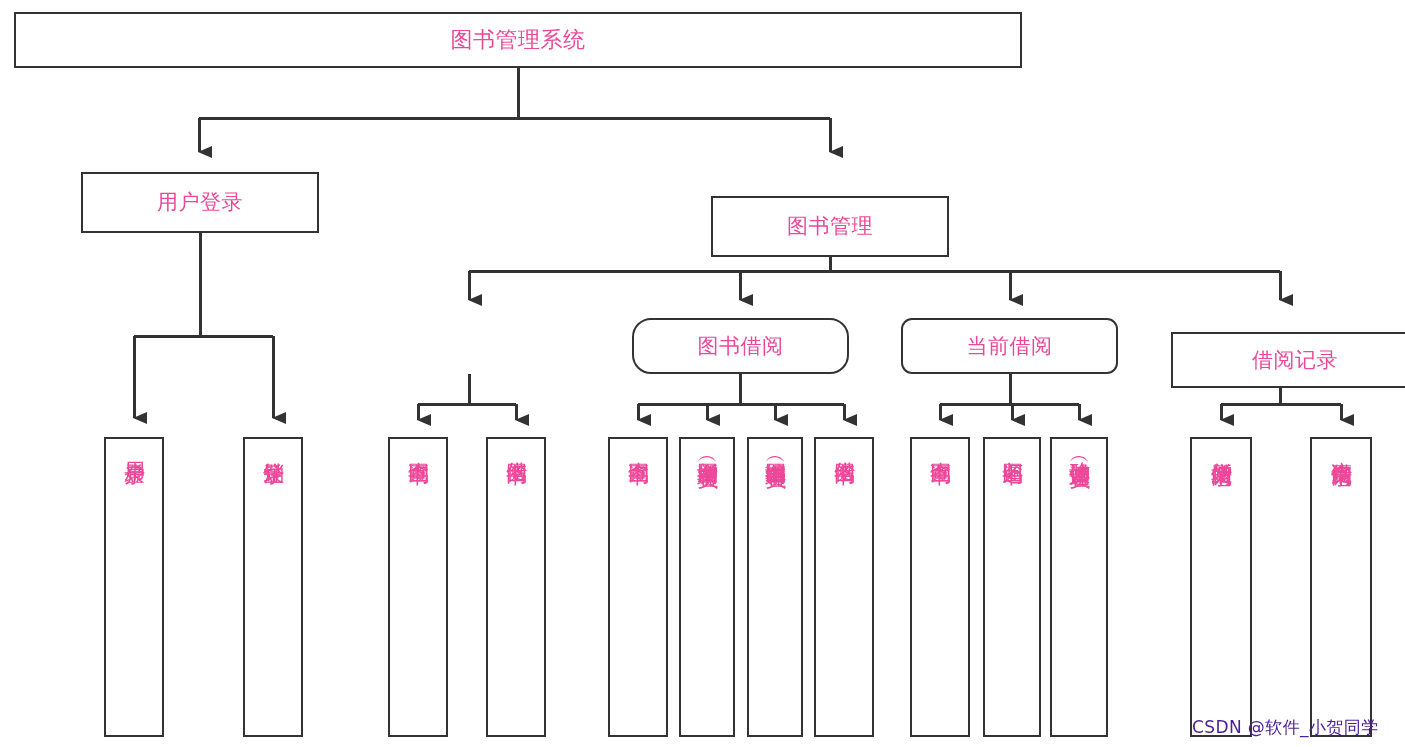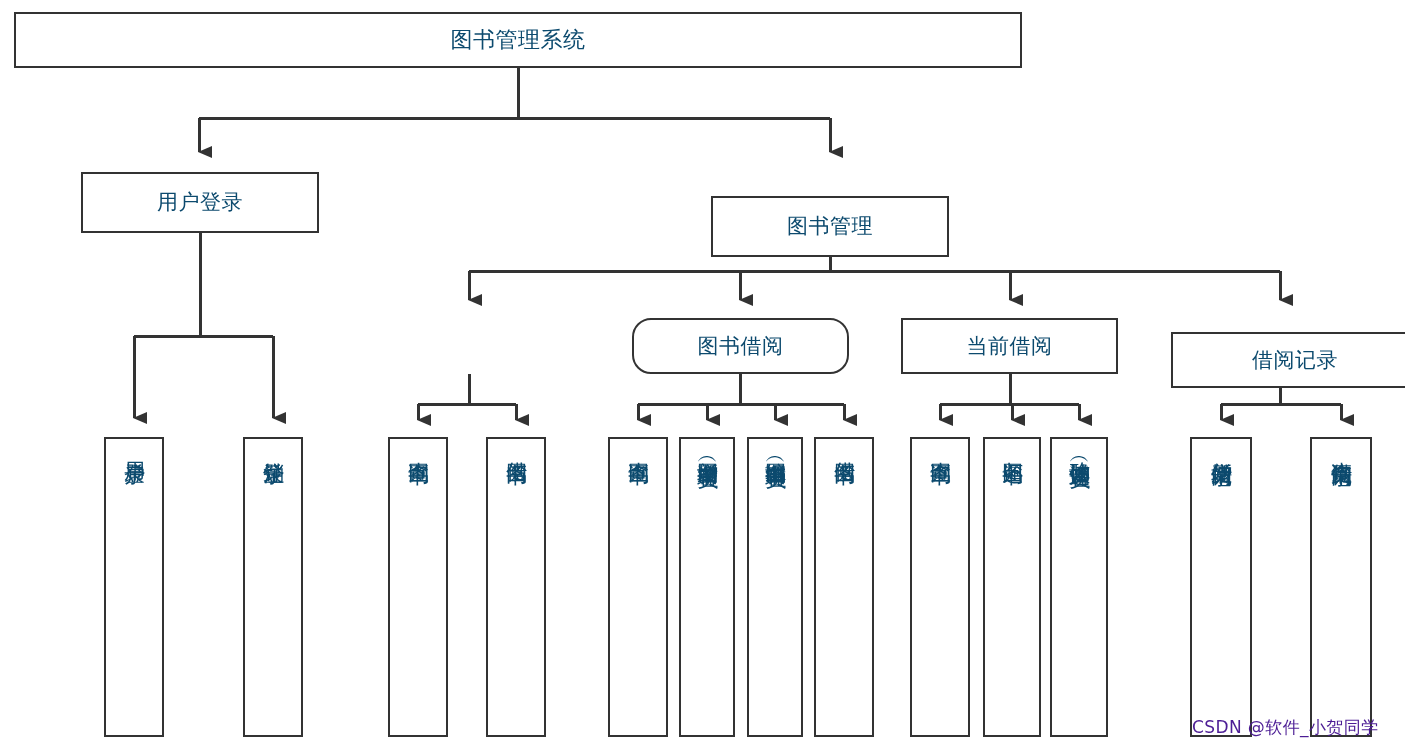--- a/index.html
+++ b/index.html
@@ -27,21 +27,21 @@
     pointer-events: none;
   }
   .node {
     position: absolute;
     box-sizing: border-box;
     background: #ffffff;
     border: 2px solid #333333;
     display: flex;
     align-items: center;
     justify-content: center;
-    color: #0c4a6e;
+    color: #ec4899;
     text-align: center;
   }
   .node .cap {
     display: block;
     line-height: 1.08;
     letter-spacing: 0.5px;
   }
   .node.horiz .cap {
     writing-mode: horizontal-tb;
     font-size: 21px;
@@ -128,21 +128,21 @@
   <div class="node horiz" style="left: 81px; top: 172px; width: 238px; height: 61px; border-color: rgb(51, 51, 51); background: rgb(255, 255, 255);">
     <span class="cap">用户登录</span>
   </div>
   <div class="node horiz" style="left: 711px; top: 172px; width: 238px; height: 61px; border-color: rgb(51, 51, 51); background: rgb(255, 255, 255); margin-top: 24px;">
     <span class="cap">图书管理</span>
   </div>
 
   <div class="node horiz" style="left: 632px; top: 318px; width: 217px; height: 56px; border-color: rgb(51, 51, 51); background: rgb(255, 255, 255); border-radius: 19px;">
     <span class="cap">图书借阅</span>
   </div>
-  <div class="node horiz" style="left: 901px; top: 318px; width: 217px; height: 56px; border-color: rgb(51, 51, 51); background: rgb(255, 255, 255);">
+  <div class="node horiz" style="left: 901px; top: 318px; width: 217px; height: 56px; border-color: rgb(51, 51, 51); background: rgb(255, 255, 255); border-radius: 11px;">
     <span class="cap">当前借阅</span>
   </div>
   <div class="node horiz" style="left: 1171px; top: 332px; width: 248px; height: 56px; border-color: rgb(51, 51, 51); background: rgb(255, 255, 255);">
     <span class="cap">借阅记录</span>
   </div>
 
   <div class="node vert" style="left: 104px; top: 437px; width: 60px; height: 300px; border-color: rgb(51, 51, 51); background: rgb(255, 255, 255);">
     <span class="cap">用户登录</span>
   </div>
   <div class="node vert" style="left: 243px; top: 437px; width: 60px; height: 300px; border-color: rgb(51, 51, 51); background: rgb(255, 255, 255);">

